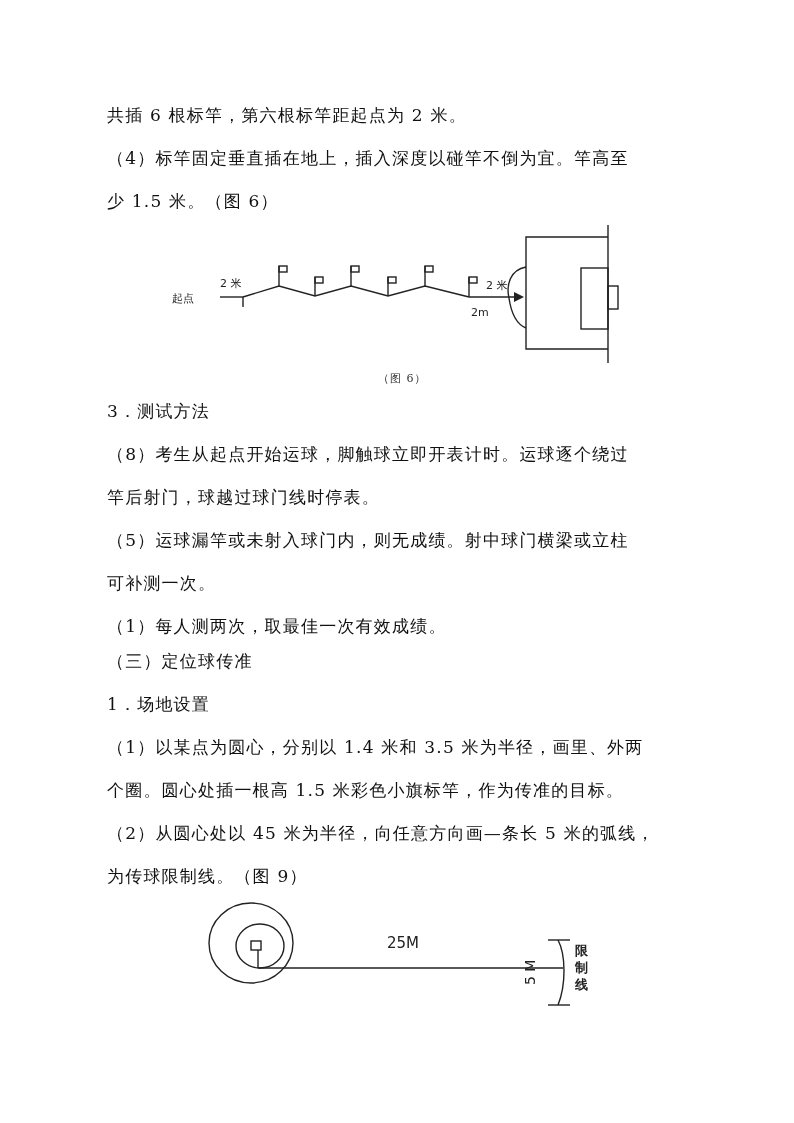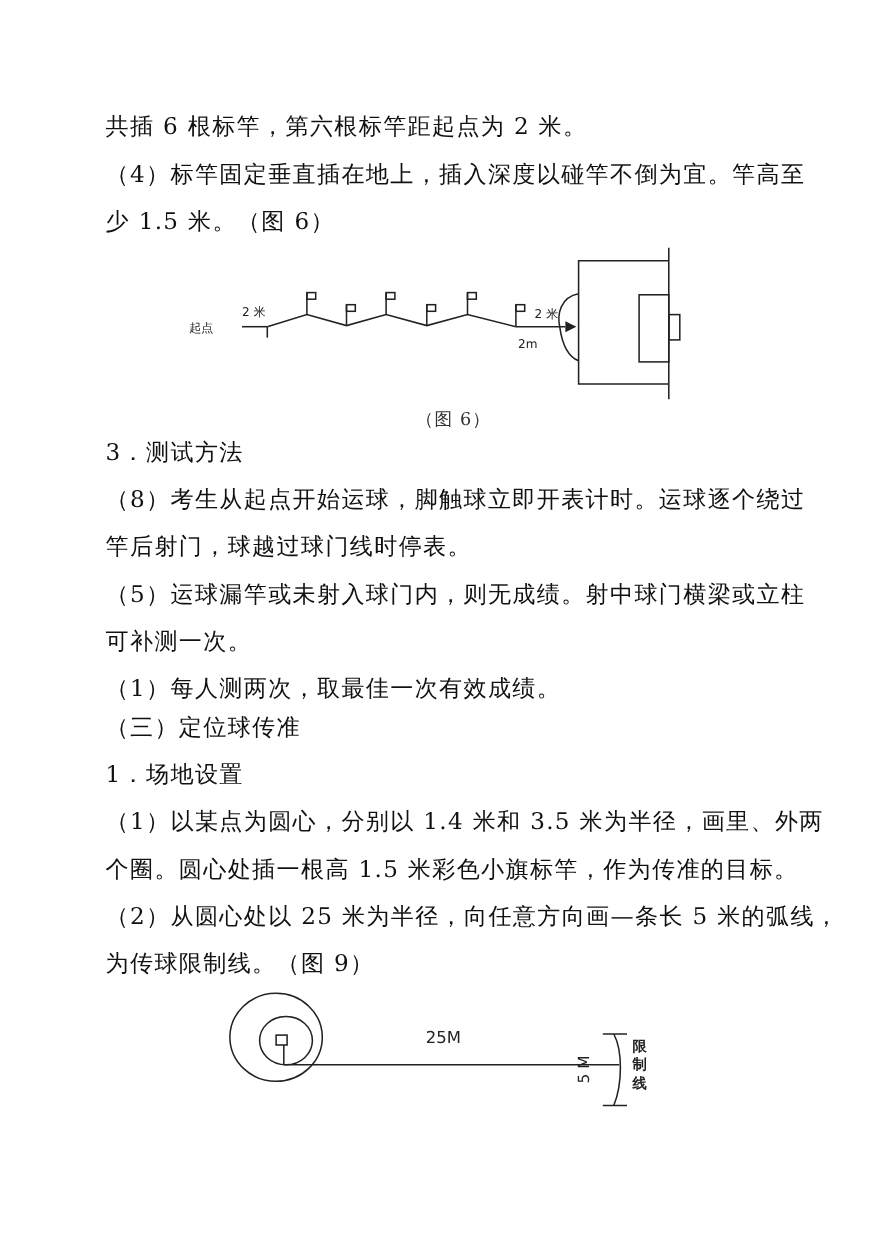--- a/index.html
+++ b/index.html
@@ -1,21 +1,21 @@
 <!DOCTYPE html>
 <html><head>
 <meta charset="utf-8">
 <style>
   html, body { margin: 0; padding: 0; background: #ffffff; }
   body { width: 794px; height: 1123px; position: relative; overflow: hidden;
          font-family: "DejaVu Serif", "Liberation Serif", serif; color: #111; }
-  .line { position: absolute; left: 96px; font-size: 21px; letter-spacing: 1.2px; white-space: nowrap; line-height: 22px; }
+  .line { position: absolute; left: 107px; font-size: 17px; letter-spacing: 1.2px; white-space: nowrap; line-height: 22px; }
   .bold { font-family: "DejaVu Sans", "Liberation Sans", sans-serif; font-weight: normal; }
   .fig { position: absolute; }
-  .caption { position: absolute; left: 378px; top: 371px; font-size: 16px; color: #333; letter-spacing: 1px; }
+  .caption { position: absolute; left: 378px; top: 371px; font-size: 11px; color: #333; letter-spacing: 1px; }
   svg text { font-family: "DejaVu Sans", "Liberation Sans", sans-serif; }
 </style>
 </head>
 <body>
 
 <div>
   <div class="line" style="top:104px">共插 6 根标竿，第六根标竿距起点为 2 米。</div>
   <div class="line" style="top:147px">（4）标竿固定垂直插在地上，插入深度以碰竿不倒为宜。竿高至</div>
   <div class="line" style="top:190px">少 1.5 米。（图 6）</div>
 
@@ -71,21 +71,21 @@
   <div class="line" style="top:400px">3．测试方法</div>
   <div class="line" style="top:443px">（8）考生从起点开始运球，脚触球立即开表计时。运球逐个绕过</div>
   <div class="line" style="top:486px">竿后射门，球越过球门线时停表。</div>
   <div class="line" style="top:529px">（5）运球漏竿或未射入球门内，则无成绩。射中球门横梁或立柱</div>
   <div class="line" style="top:572px">可补测一次。</div>
   <div class="line" style="top:615px">（1）每人测两次，取最佳一次有效成绩。</div>
   <div class="line bold" style="top:650px">（三）定位球传准</div>
   <div class="line" style="top:693px">1．场地设置</div>
   <div class="line" style="top:736px">（1）以某点为圆心，分别以 1.4 米和 3.5 米为半径，画里、外两</div>
   <div class="line" style="top:779px">个圈。圆心处插一根高 1.5 米彩色小旗标竿，作为传准的目标。</div>
-  <div class="line" style="top:822px">（2）从圆心处以 25 米为半径，向任意方向画—条长 5 米的弧线，</div>
+  <div class="line" style="top:822px">（2）从圆心处以 45 米为半径，向任意方向画—条长 5 米的弧线，</div>
   <div class="line" style="top:865px">为传球限制线。（图 9）</div>
 
   <svg class="fig" style="left:195px;top:895px" width="420" height="130" viewBox="195 895 420 130">
     <g stroke="#222" stroke-width="1.4" fill="none">
       <ellipse cx="251" cy="943" rx="42" ry="40"></ellipse>
       <ellipse cx="260" cy="946" rx="24" ry="22"></ellipse>
       <rect x="251" y="941" width="10" height="9"></rect>
       <line x1="258" y1="950" x2="258" y2="968"></line>
       <line x1="258" y1="968" x2="563" y2="968"></line>
       <path d="M558,940 C566,955 566,985 558,1005"></path>

